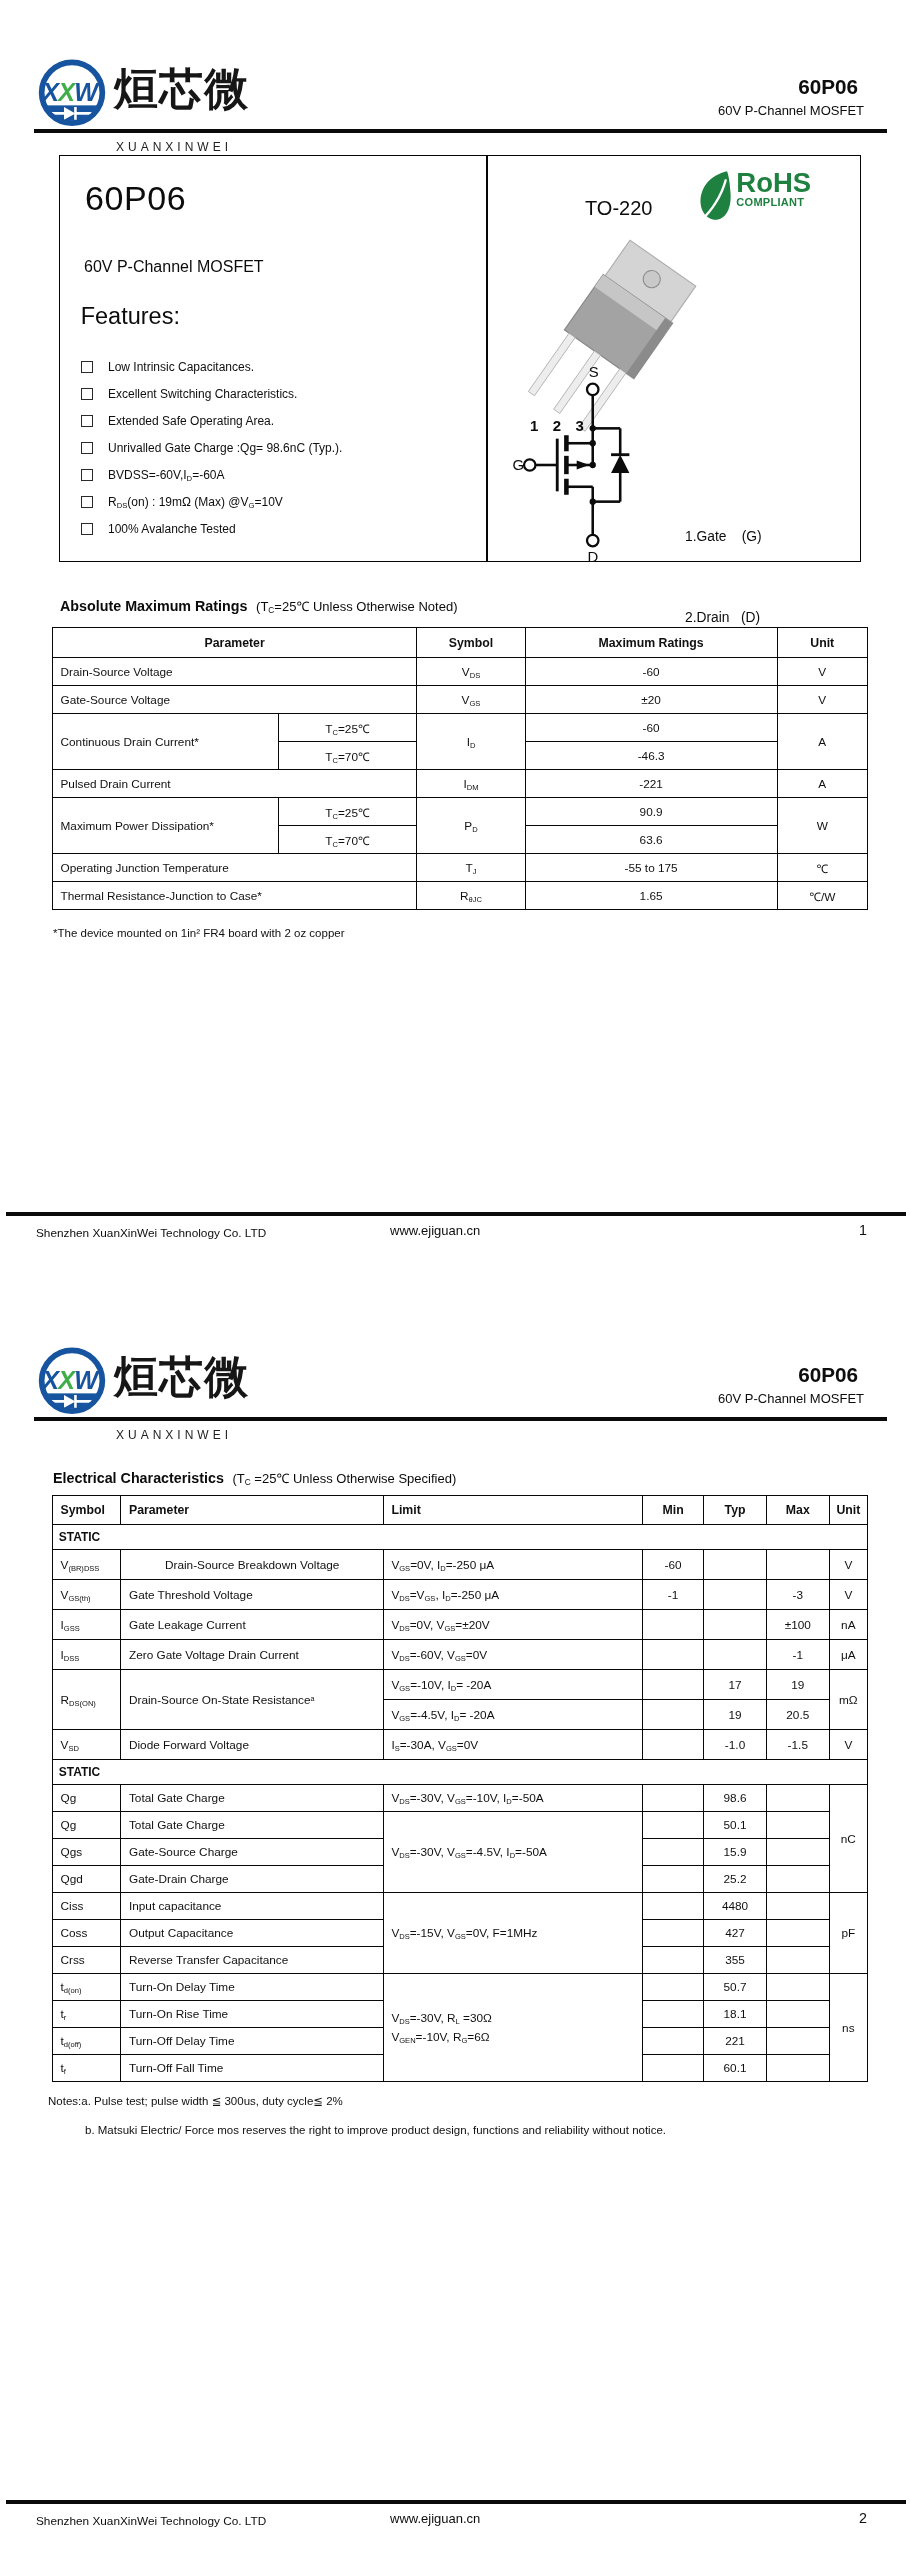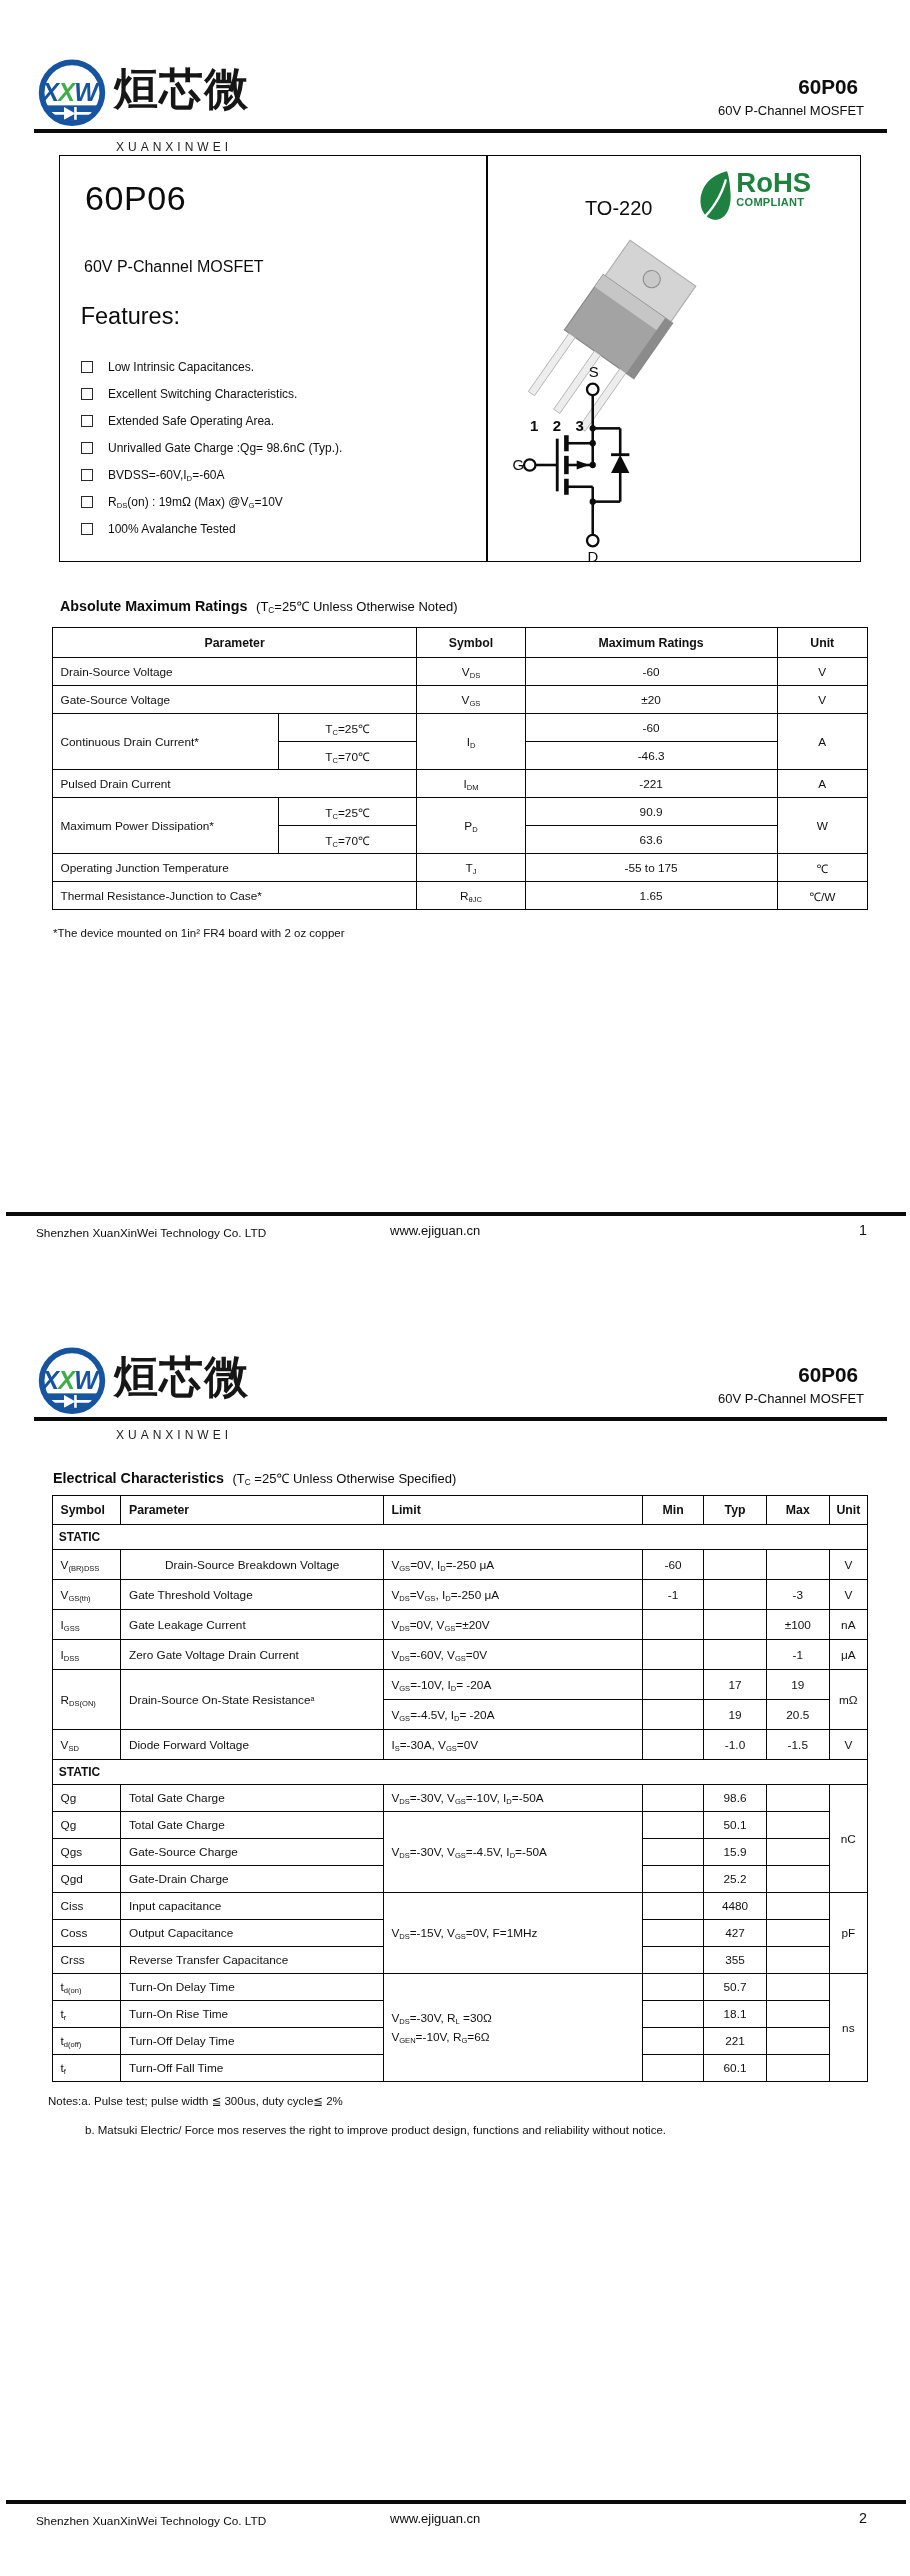--- a/index.html
+++ b/index.html
@@ -185,20 +185,25 @@
       <circle cx="148" cy="138" r="5.5" fill="#0b0b0b"></circle>
       <circle cx="148" cy="176" r="5.5" fill="#0b0b0b"></circle>
       <circle cx="148" cy="240" r="5.5" fill="#0b0b0b"></circle>
       <g font-family="Liberation Sans, sans-serif" font-size="26" fill="#0c0c0c">
         <text x="141" y="22">S</text>
         <text x="8" y="185">G</text>
         <text x="139" y="345">D</text>
       </g>
     </svg>
 
+    <div class="abs sch-legend">
+      <div>1.Gate    (G)</div>
+      <div>2.Drain   (D)</div>
+      <div>3.Sourse (S)</div>
+    </div>
   </div>
 
   <div class="abs sec-head h-amr">
     <span class="bold">Absolute Maximum Ratings</span>
     <span class="norm"><span>(T</span><sub>C</sub><span>=25℃  Unless Otherwise Noted)</span></span>
   </div>
 
   <table class="dtable" style="left:52px;top:627px;width:816px;">
     <colgroup>
         <col style="width:27.7%">

